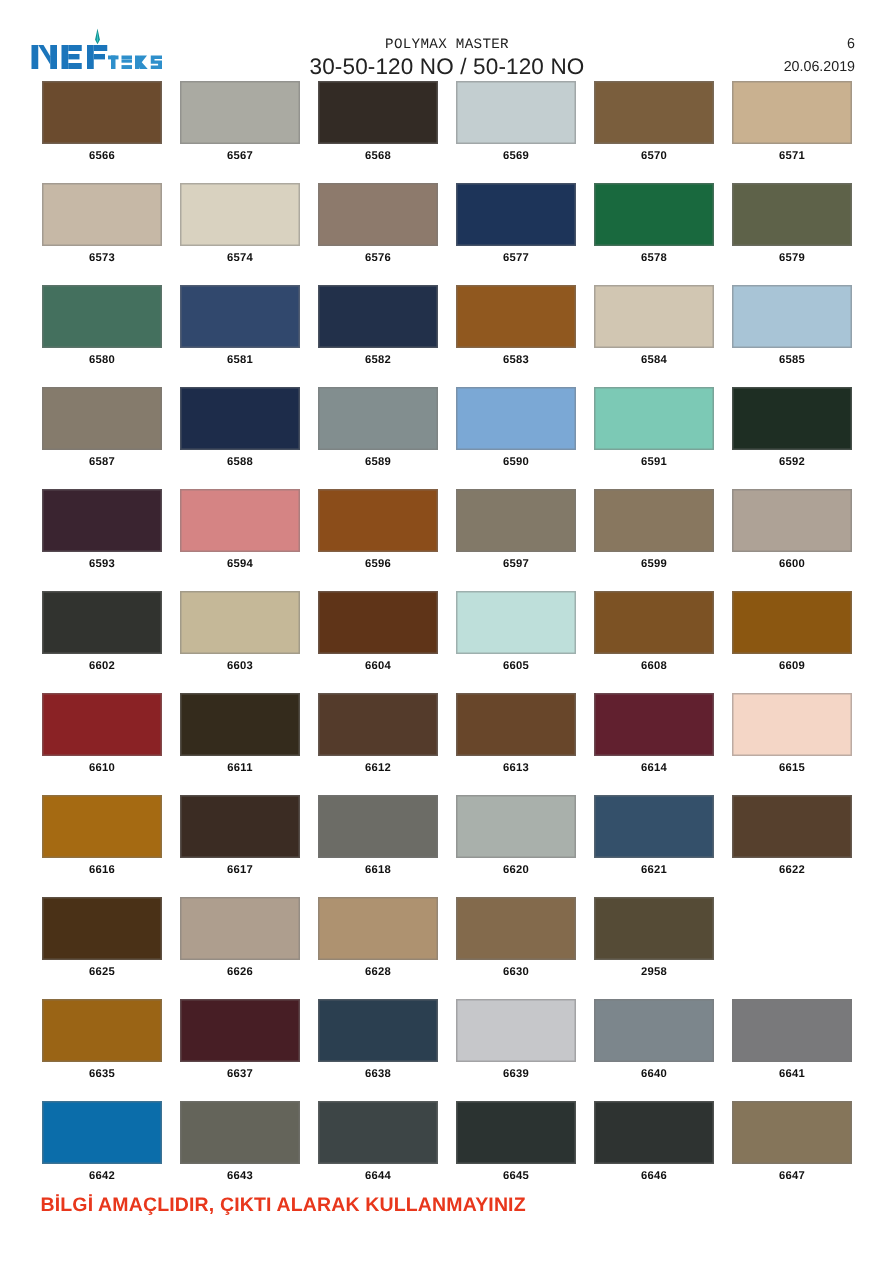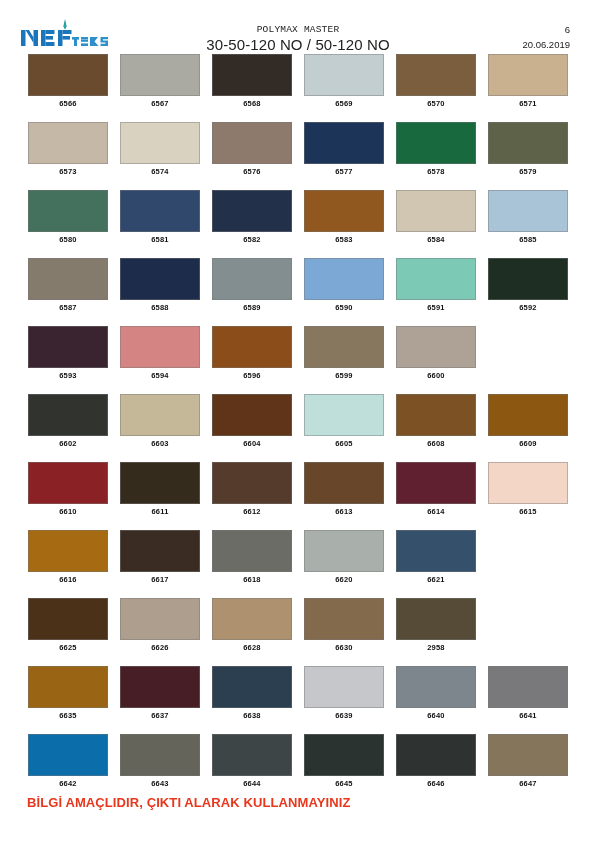--- a/index.html
+++ b/index.html
@@ -258,20 +258,24 @@
       </div>
       <div class="cell">
         <div class="chip" style="background: rgb(213, 132, 132);"></div>
         <div class="chip-label">6594</div>
       </div>
       <div class="cell">
         <div class="chip" style="background: rgb(139, 77, 26);"></div>
         <div class="chip-label">6596</div>
       </div>
       <div class="cell">
+        <div class="chip" style="background: rgb(130, 121, 104);"></div>
+        <div class="chip-label">6597</div>
+      </div>
+      <div class="cell">
         <div class="chip" style="background: rgb(136, 119, 95);"></div>
         <div class="chip-label">6599</div>
       </div>
       <div class="cell">
         <div class="chip" style="background: rgb(174, 162, 150);"></div>
         <div class="chip-label">6600</div>
       </div>
     </div>
     <div class="row">
       <div class="cell">
@@ -339,20 +343,24 @@
         <div class="chip-label">6618</div>
       </div>
       <div class="cell">
         <div class="chip" style="background: rgb(169, 176, 171);"></div>
         <div class="chip-label">6620</div>
       </div>
       <div class="cell">
         <div class="chip" style="background: rgb(52, 80, 106);"></div>
         <div class="chip-label">6621</div>
       </div>
+      <div class="cell">
+        <div class="chip" style="background: rgb(86, 64, 45);"></div>
+        <div class="chip-label">6622</div>
+      </div>
     </div>
     <div class="row">
       <div class="cell">
         <div class="chip" style="background: rgb(74, 49, 23);"></div>
         <div class="chip-label">6625</div>
       </div>
       <div class="cell">
         <div class="chip" style="background: rgb(174, 158, 142);"></div>
         <div class="chip-label">6626</div>
       </div>

